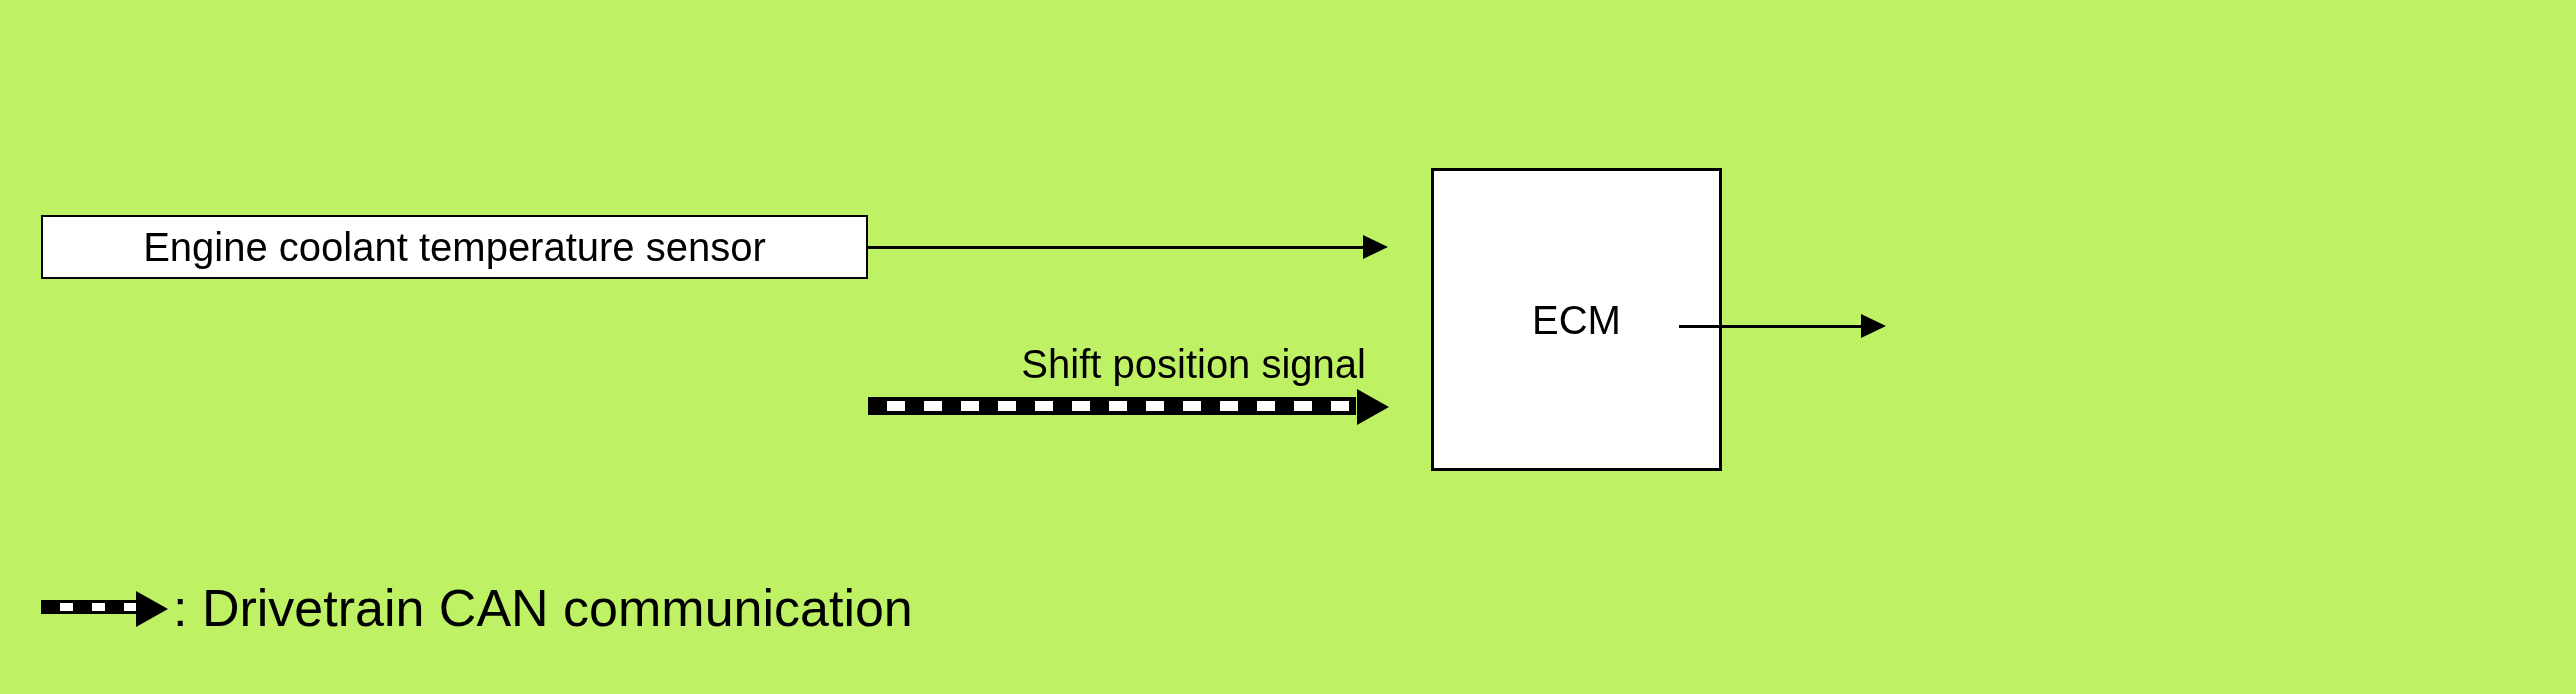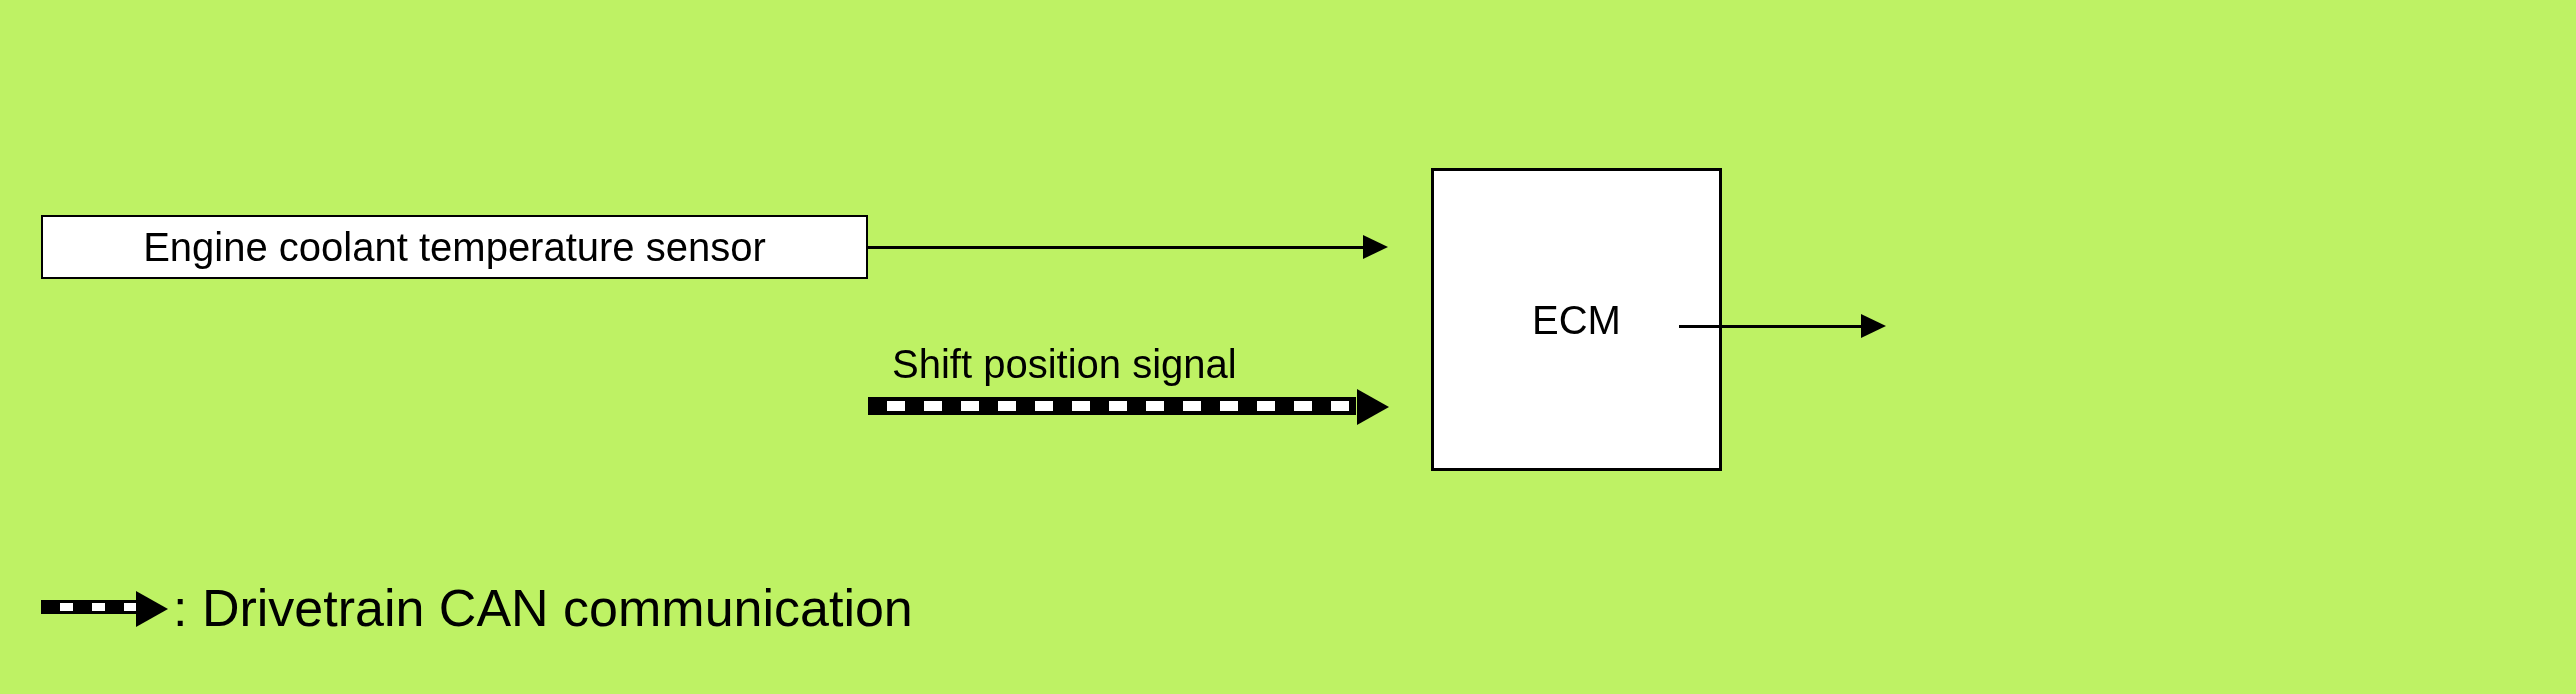--- a/index.html
+++ b/index.html
@@ -70,21 +70,21 @@
     border-top: 18px solid transparent;
     border-bottom: 18px solid transparent;
     border-left: 32px solid #000000;
   }
   #head-tcm-ecm { left: 1357px; top: 389px; }
 
   .edge-label {
     position: absolute;
     font-size: 40px;
     line-height: 41px;
-    text-align: left;
+    text-align: right;
     white-space: nowrap;
   }
   #label-shift { left: 892px; top: 344px; width: 474px; }
 
   
   #legend-bar {
     left: 41px; top: 600px; width: 96px;
     height: 8.3px;
     border-top: 3.8px solid #000000;
     border-bottom: 3.8px solid #000000;

